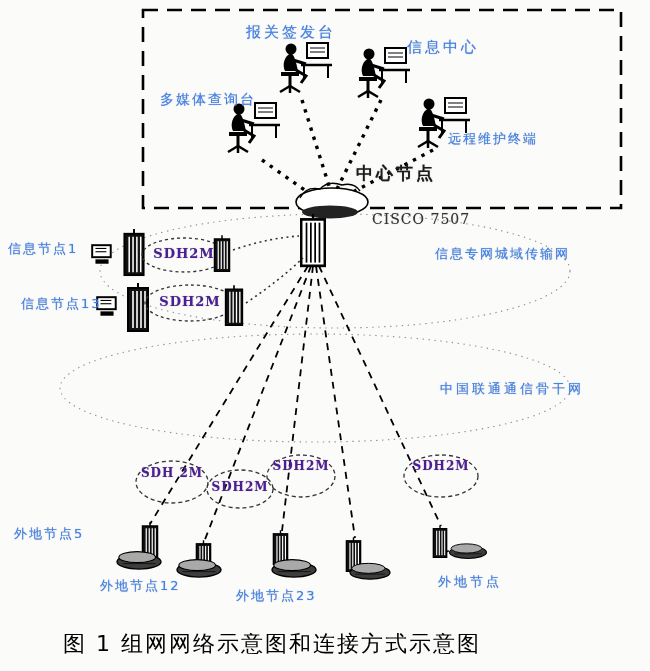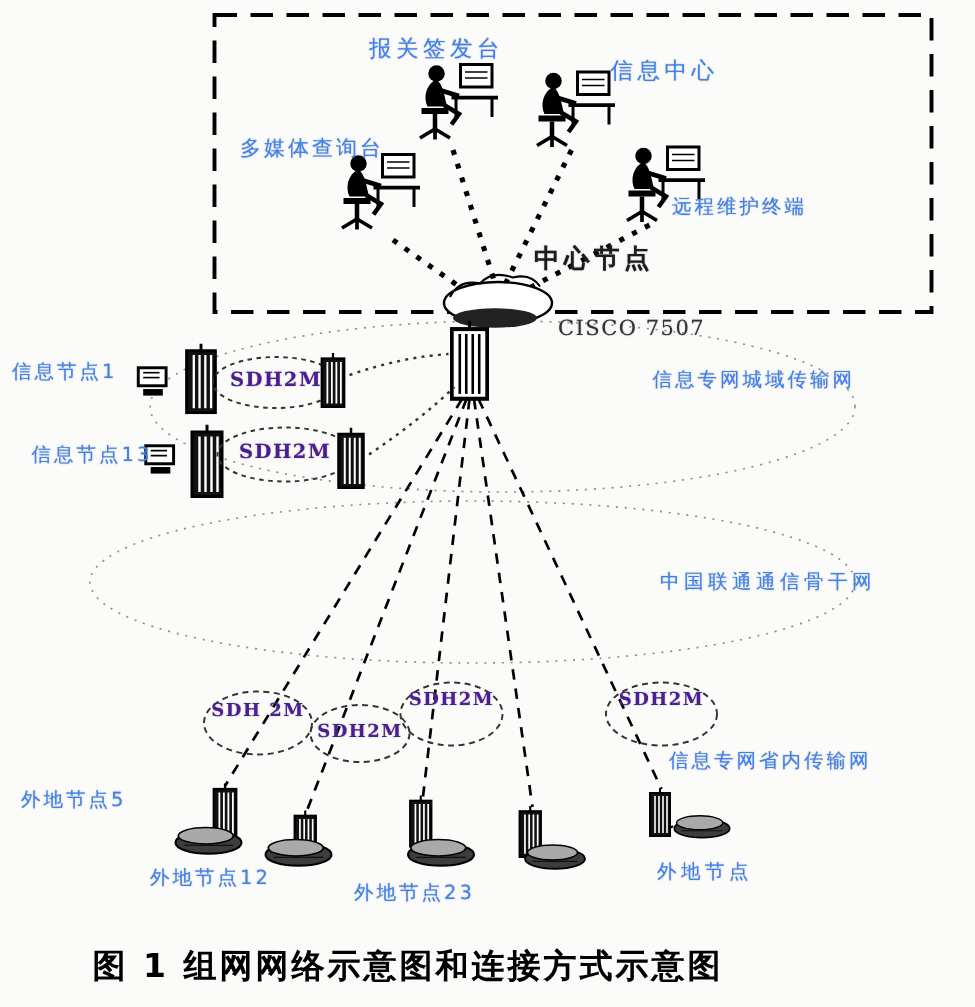--- a/index.html
+++ b/index.html
@@ -17,21 +17,21 @@
   }
   .lbl.dim{color:#3b82f6;}
   .sdh{
     font-family:"DejaVu Serif",serif;font-weight:bold;color:#4c1d95;
     text-align:center;letter-spacing:1px;
   }
   .cisco{font-family:"DejaVu Serif",serif;color:#333;letter-spacing:1px;}
   .node-title{color:#1c1c1c;font-weight:bold;letter-spacing:3px;}
   .caption{
     position:absolute;left:0;top:629px;width:544px;text-align:center;
-    font-size:22px;font-weight:bold;color:#000;letter-spacing:2px;
+    font-size:22px;font-weight:normal;color:#000;letter-spacing:2px;
   }
 </style>
 </head>
 <body>
 
 <div id="stage">
 
   <svg class="art" width="650" height="671" viewBox="0 0 650 671">
 
     <defs>
@@ -179,21 +179,20 @@
   <div class="lbl dim" style="left:8px;top:242px;font-size:13px;letter-spacing:2px;">信息节点1</div>
   <div class="lbl sdh" style="left:149px;top:247px;width:70px;font-size:13px;">SDH2M</div>
 
   <div class="lbl dim" style="left:21px;top:297px;font-size:13px;letter-spacing:2px;">信息节点13</div>
   <div class="lbl sdh" style="left:155px;top:295px;width:70px;font-size:13px;">SDH2M</div>
 
   <div class="lbl dim" style="left:440px;top:382px;font-size:13px;letter-spacing:3px;">中国联通通信骨干网</div>
 
   <div class="lbl dim" style="left:435px;top:247px;font-size:13px;letter-spacing:2px;">信息专网城域传输网</div>
 
-  <div class="lbl dim" style="left:446px;top:501px;font-size:13px;letter-spacing:2px;">信息专网省内传输网</div>
 
   <div class="lbl sdh" style="left:140px;top:467px;width:64px;font-size:12px;">SDH 2M</div>
   <div class="lbl sdh" style="left:208px;top:481px;width:64px;font-size:12px;">SDH2M</div>
   <div class="lbl sdh" style="left:269px;top:460px;width:64px;font-size:12px;">SDH2M</div>
   <div class="lbl sdh" style="left:409px;top:460px;width:64px;font-size:12px;">SDH2M</div>
 
   <div class="lbl dim" style="left:14px;top:527px;font-size:13px;letter-spacing:2px;">外地节点5</div>
   <div class="lbl dim" style="left:100px;top:579px;font-size:13px;letter-spacing:2px;">外地节点12</div>
   <div class="lbl dim" style="left:236px;top:589px;font-size:13px;letter-spacing:2px;">外地节点23</div>
   <div class="lbl dim" style="left:438px;top:575px;font-size:13px;letter-spacing:3px;">外地节点</div>

